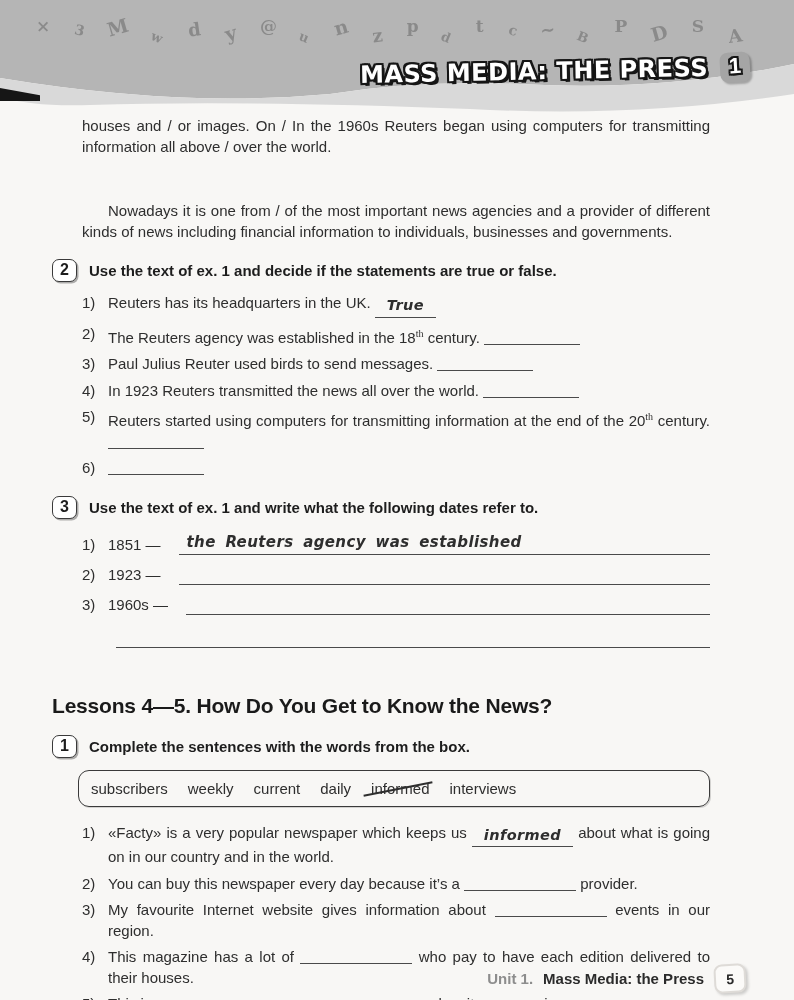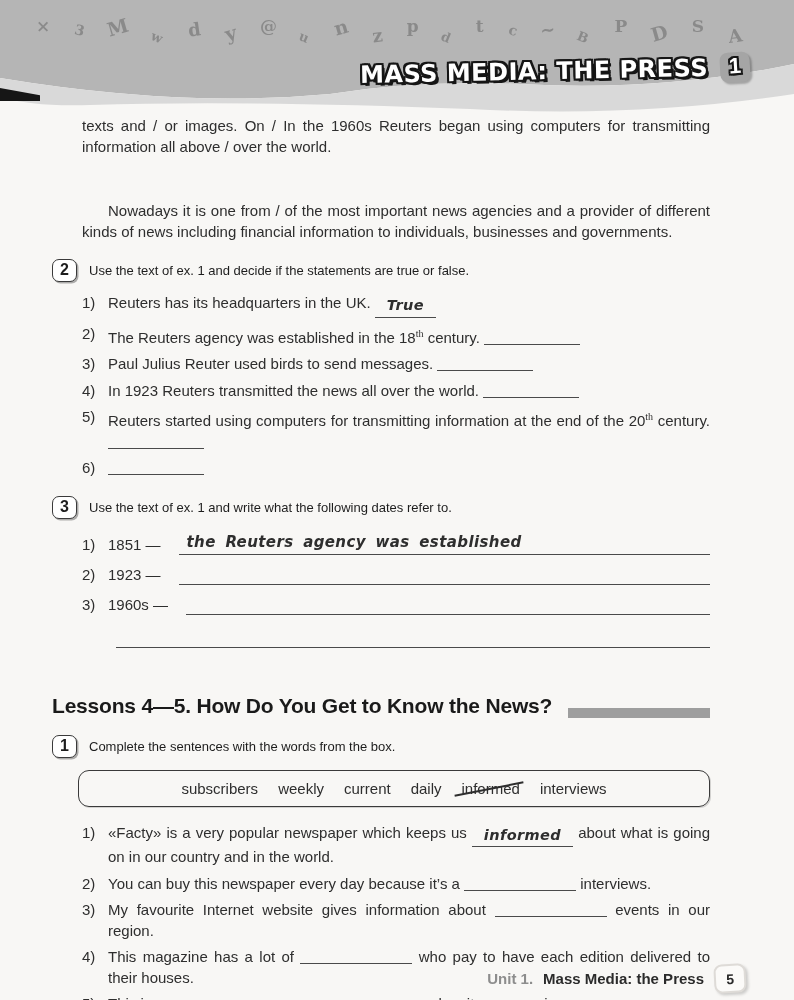--- a/index.html
+++ b/index.html
@@ -48,47 +48,47 @@
   .content{margin:8px 84px 0 52px;}
   .para{margin:0 0 1px 30px; text-align:justify; line-height:20.5px;}
   .para .i{}
   .indent{text-indent:26px;margin-top:44px;}
 
   .ex-head{display:flex; align-items:center; gap:12px; margin:17px 0 11px;}
   .ex-badge{flex:0 0 auto; min-width:25px; text-align:center;
     border:1.6px solid #3a3a3a; border-radius:7px; padding:1px 5px 2px;
     font-weight:bold; font-size:16px; color:#1d1d1d; background:#fff;
     box-shadow:1.5px 1.5px 0 rgba(0,0,0,.3);}
-  .ex-title{font-weight:normal; font-size:13px; color:#1d1d1d;}
+  .ex-title{font-weight:bold; font-size:15px; color:#1d1d1d;}
 
   .ex-items{margin:0 0 0 30px;}
   .ex-item{display:flex; margin-bottom:6px; line-height:20.5px;}
   .item-num{flex:0 0 26px;}
   .item-body{flex:1; text-align:justify;}
   .sup{vertical-align:super; font-size:10px;font-family:Liberation Serif, serif;}
   .blank{display:inline-block; border-bottom:1.3px solid var(--line);
          height:13px; vertical-align:-2px;}
   .hand{display:inline-block; border-bottom:1.3px solid var(--line);
         padding:0 12px 1px; font-style:italic; font-weight:bold;
         font-family:"DejaVu Sans",sans-serif; font-size:14.5px;
         letter-spacing:.4px; vertical-align:-2px;}
 
   .ex3-rows{margin:2px 0 0 30px;}
   .ex3-row{display:flex; align-items:flex-end; margin-bottom:10px; line-height:20px;}
   .date-label{margin-right:18px; white-space:nowrap;}
   .writeline{flex:1; border-bottom:1.3px solid var(--line); padding:0 6px 2px; min-height:19px;}
   .writeline .hand{border-bottom:none; padding:0 2px; word-spacing:4px; font-size:15px;}
   .writeline.extra{margin:14px 0 0 34px;}
 
-  .lesson-head{display:flex; align-items:flex-end; margin:46px 0 0;}
+  .lesson-head{display:flex; align-items:flex-start; margin:46px 0 0;flex-direction:column;}
   .lesson-title{font-weight:bold; font-size:21px; color:#1a1a1a; letter-spacing:-.2px;}
   .lesson-rule{flex:1; height:10px; background:var(--rule-gray); margin-left:16px;}
 
   .word-box{margin:12px 0 16px 26px; border:1.4px solid #3a3a3a; border-radius:11px;
-    padding:9px 12px; display:flex; justify-content:center; gap:20px;
+    padding:9px 12px; display:flex; justify-content:flex-start; gap:20px;
     background:transparent; box-shadow:1px 1px 0 rgba(0,0,0,.15);}
   .word{white-space:nowrap;}
   .struck{position:relative;}
   .struck::after{content:''; position:absolute; left:-8px; right:-4px; top:52%;
     height:2px; background:#2e2e2e; transform:rotate(-11deg);}
 
   
   .footer{position:absolute; right:48px; top:964px; display:flex;
           align-items:center; gap:10px;}
   .footer-unit{font-weight:bold; color:#8d8d8d; font-size:15px;}
@@ -132,21 +132,21 @@
       </div>
     <div class="title-wrap">
       <span class="band-title">MASS MEDIA: THE PRESS</span>
       <span class="band-badge">1</span>
     </div>
     <div class="scan-mark"></div>
   </div>
 
   <div class="content">
 
-    <p class="para"><span class="">texts </span><span class="i">and / or</span><span class=""> images. </span><span class="i">On / In</span><span class=""> the 1960s Reuters began using computers for transmitting information all </span><span class="i">above / over</span><span class=""> the world.</span></p>
+    <p class="para"><span class="">houses </span><span class="i">and / or</span><span class=""> images. </span><span class="i">On / In</span><span class=""> the 1960s Reuters began using computers for transmitting information all </span><span class="i">above / over</span><span class=""> the world.</span></p>
     <p class="para indent"><span class="">Nowadays it is one </span><span class="i">from / of</span><span class=""> the most important news agencies and a provider of different kinds of news including financial information to individuals, businesses and governments.</span></p>
 
     <div class="ex-head">
       <span class="ex-badge">2</span>
       <span class="ex-title">Use the text of ex. 1 and decide if the statements are true or false.</span>
     </div>
     <div class="ex-items">
         <div class="ex-item">
           <span class="item-num">1)</span>
           <span class="item-body"><span class="">Reuters has its headquarters in the UK. </span><span class="hand">True</span></span>
@@ -213,21 +213,21 @@
         <span class="word struck">informed</span>
         <span class="word">interviews</span>
       </div>
     <div class="ex-items">
         <div class="ex-item">
           <span class="item-num">1)</span>
           <span class="item-body"><span class="">«Facty» is a very popular newspaper which keeps us </span><span class="hand">informed</span><span class=""> about what is going on in our country and in the world.</span></span>
         </div>
         <div class="ex-item">
           <span class="item-num">2)</span>
-          <span class="item-body"><span class="">You can buy this newspaper every day because it’s a </span><span class="blank" style="width: 112px;"></span><span class=""> interviews.</span></span>
+          <span class="item-body"><span class="">You can buy this newspaper every day because it’s a </span><span class="blank" style="width: 112px;"></span><span class=""> provider.</span></span>
         </div>
         <div class="ex-item">
           <span class="item-num">3)</span>
           <span class="item-body"><span class="">My favourite Internet website gives information about </span><span class="blank" style="width: 112px;"></span><span class=""> events in our region.</span></span>
         </div>
         <div class="ex-item">
           <span class="item-num">4)</span>
           <span class="item-body"><span class="">This magazine has a lot of </span><span class="blank" style="width: 112px;"></span><span class=""> who pay to have each edition delivered to their houses.</span></span>
         </div>
         <div class="ex-item">

